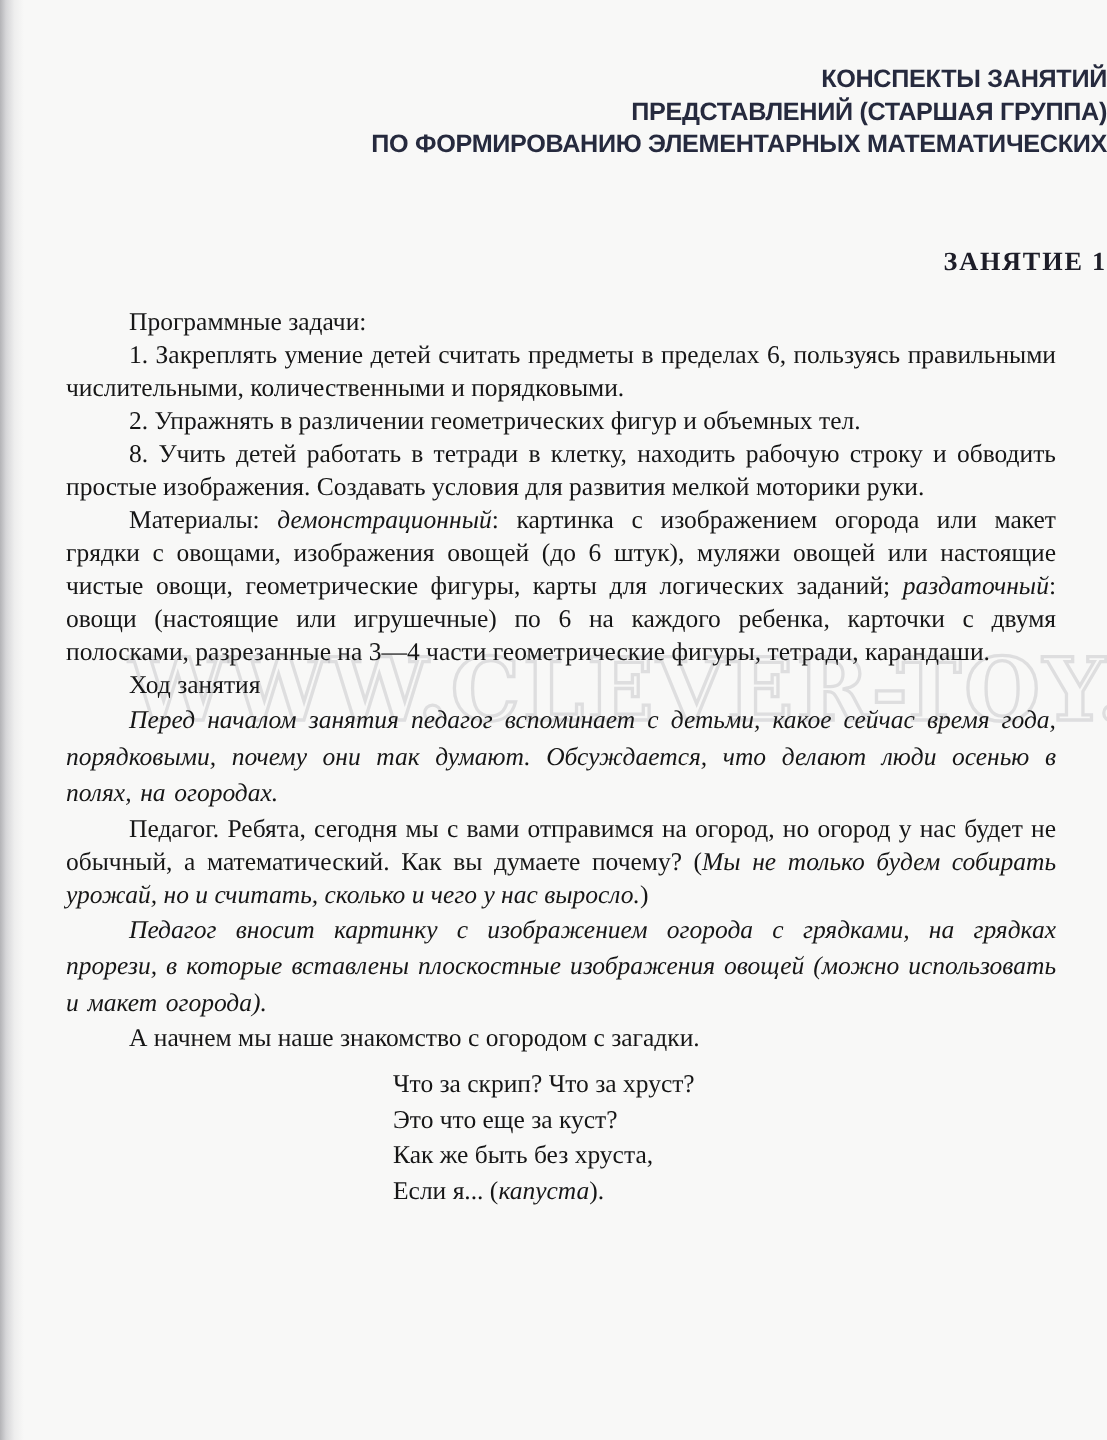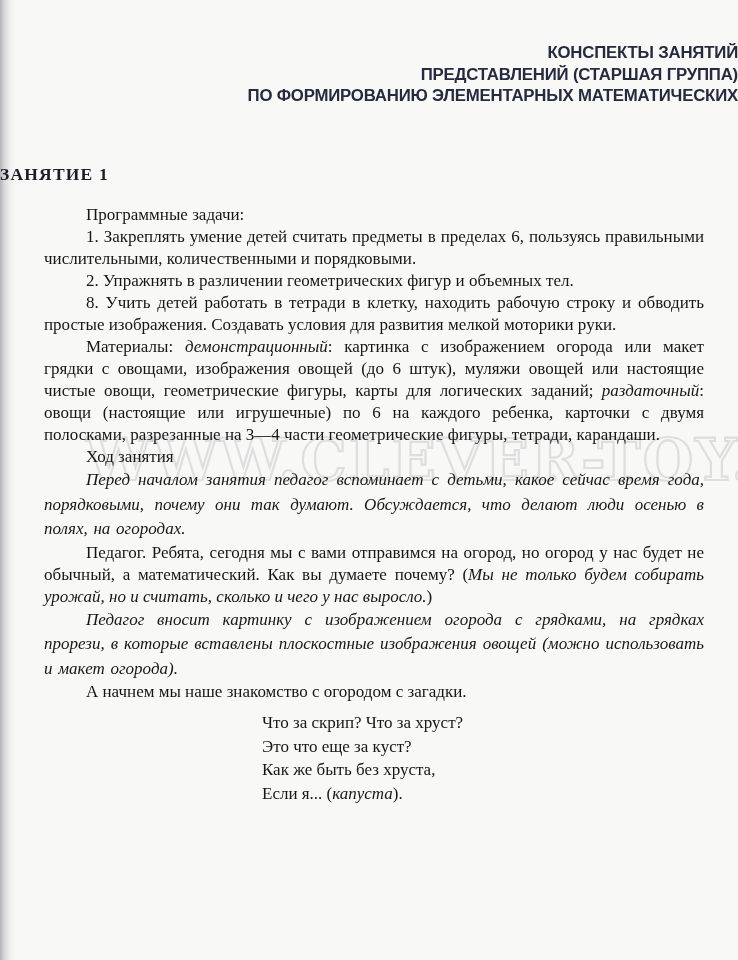--- a/index.html
+++ b/index.html
@@ -38,21 +38,21 @@
     font-family:"Liberation Sans",sans-serif;
     font-weight:bold;
     font-size:16.8px;line-height:21.5px;
     letter-spacing:-0.2px;
     color:#262a3e;
     z-index:1;
   }
   .lesson-title{
     position:absolute;top:164px;left:0;right:0;
     margin:0;
-    text-align:left;
+    text-align:right;
     font-family:"Liberation Serif",serif;
     font-weight:bold;
     font-size:17.5px;
     letter-spacing:1.2px;
     color:#1d1d28;
     z-index:1;
   }
   .content{
     position:absolute;top:204px;left:44px;width:660px;
     font-family:"Liberation Serif",serif;

